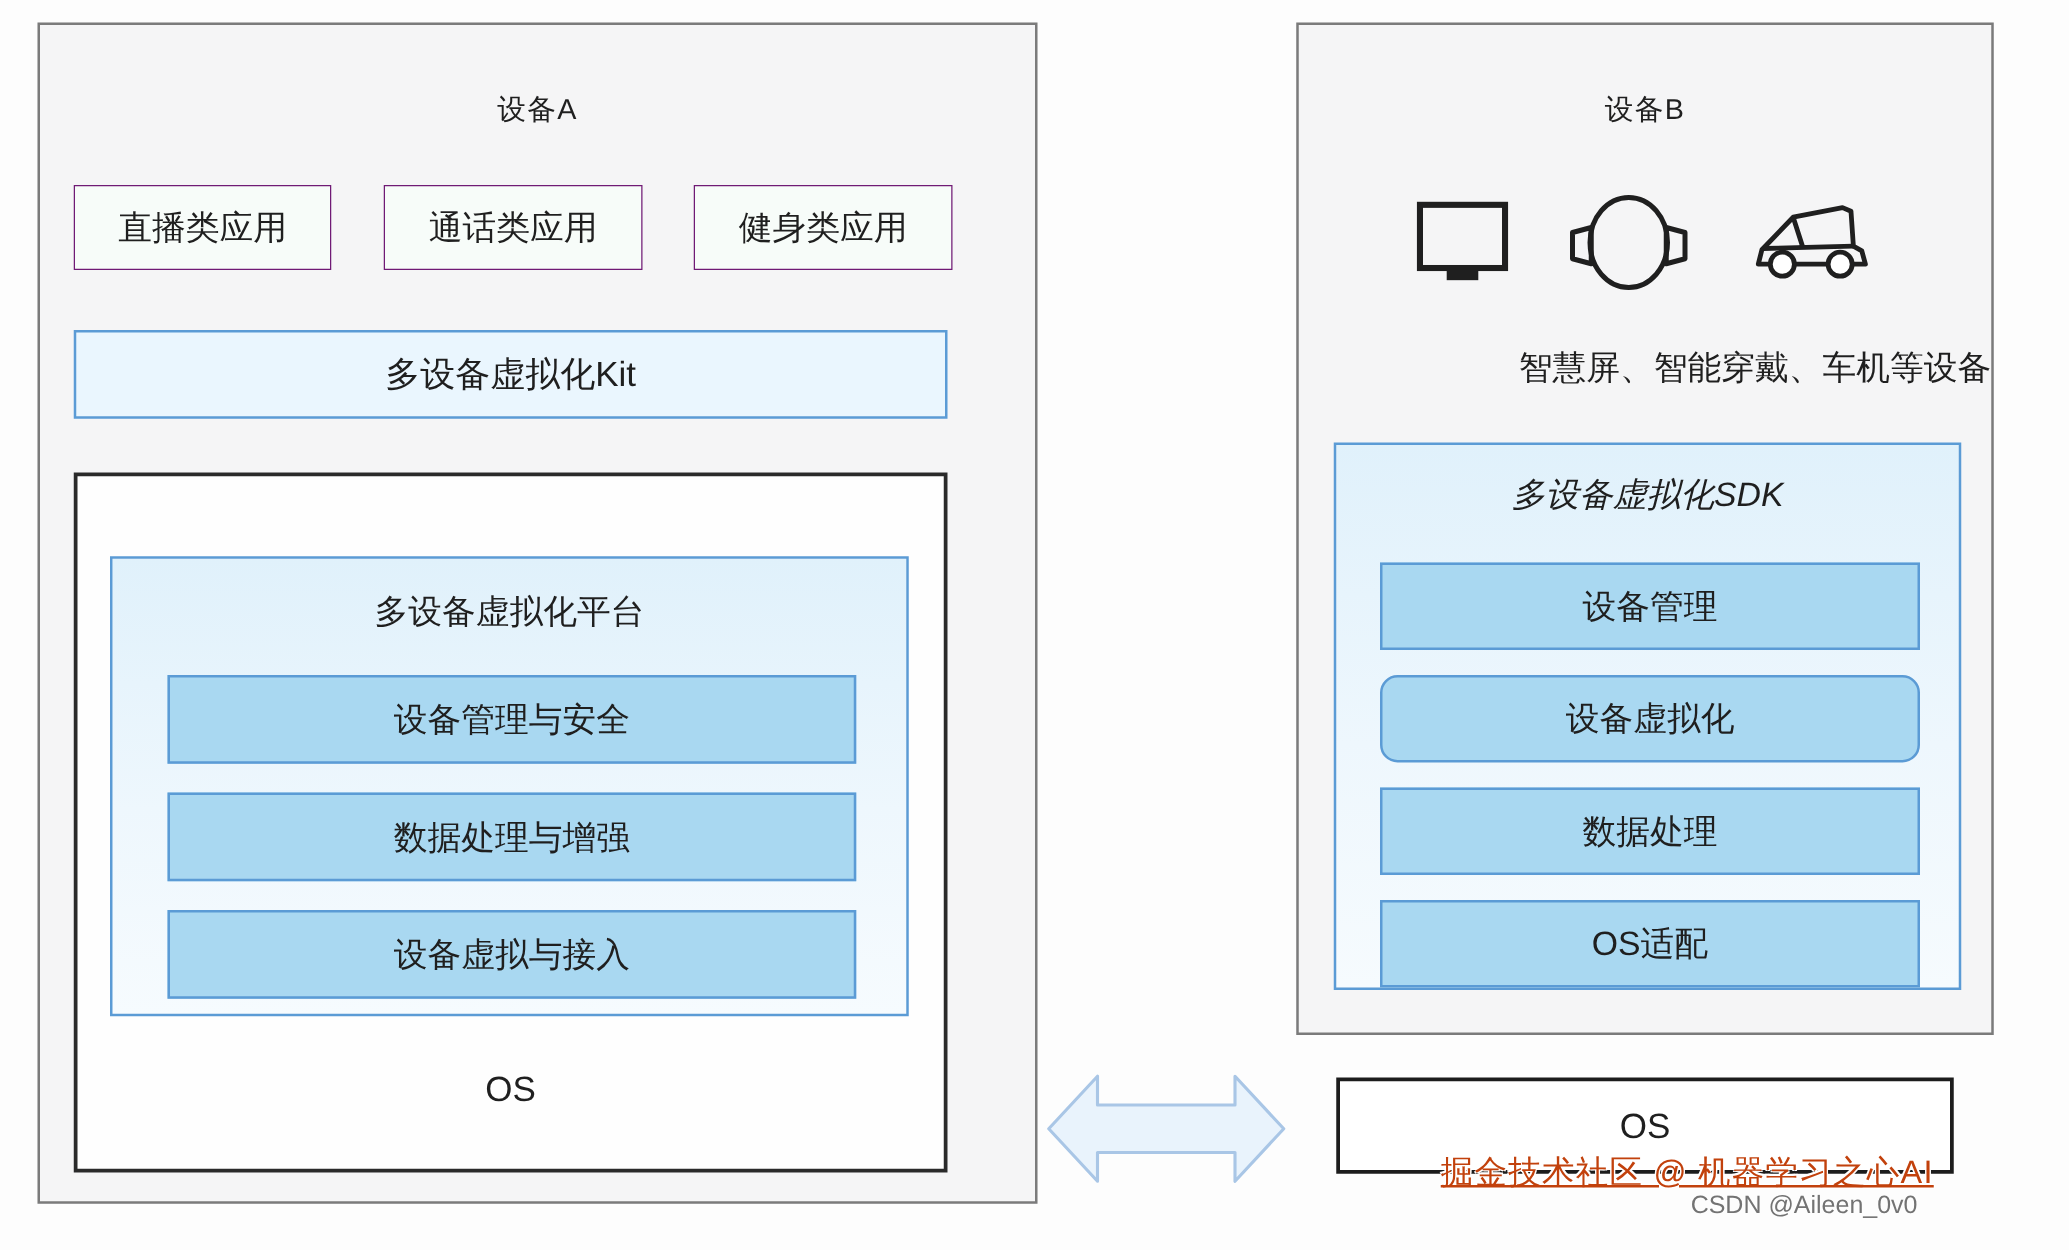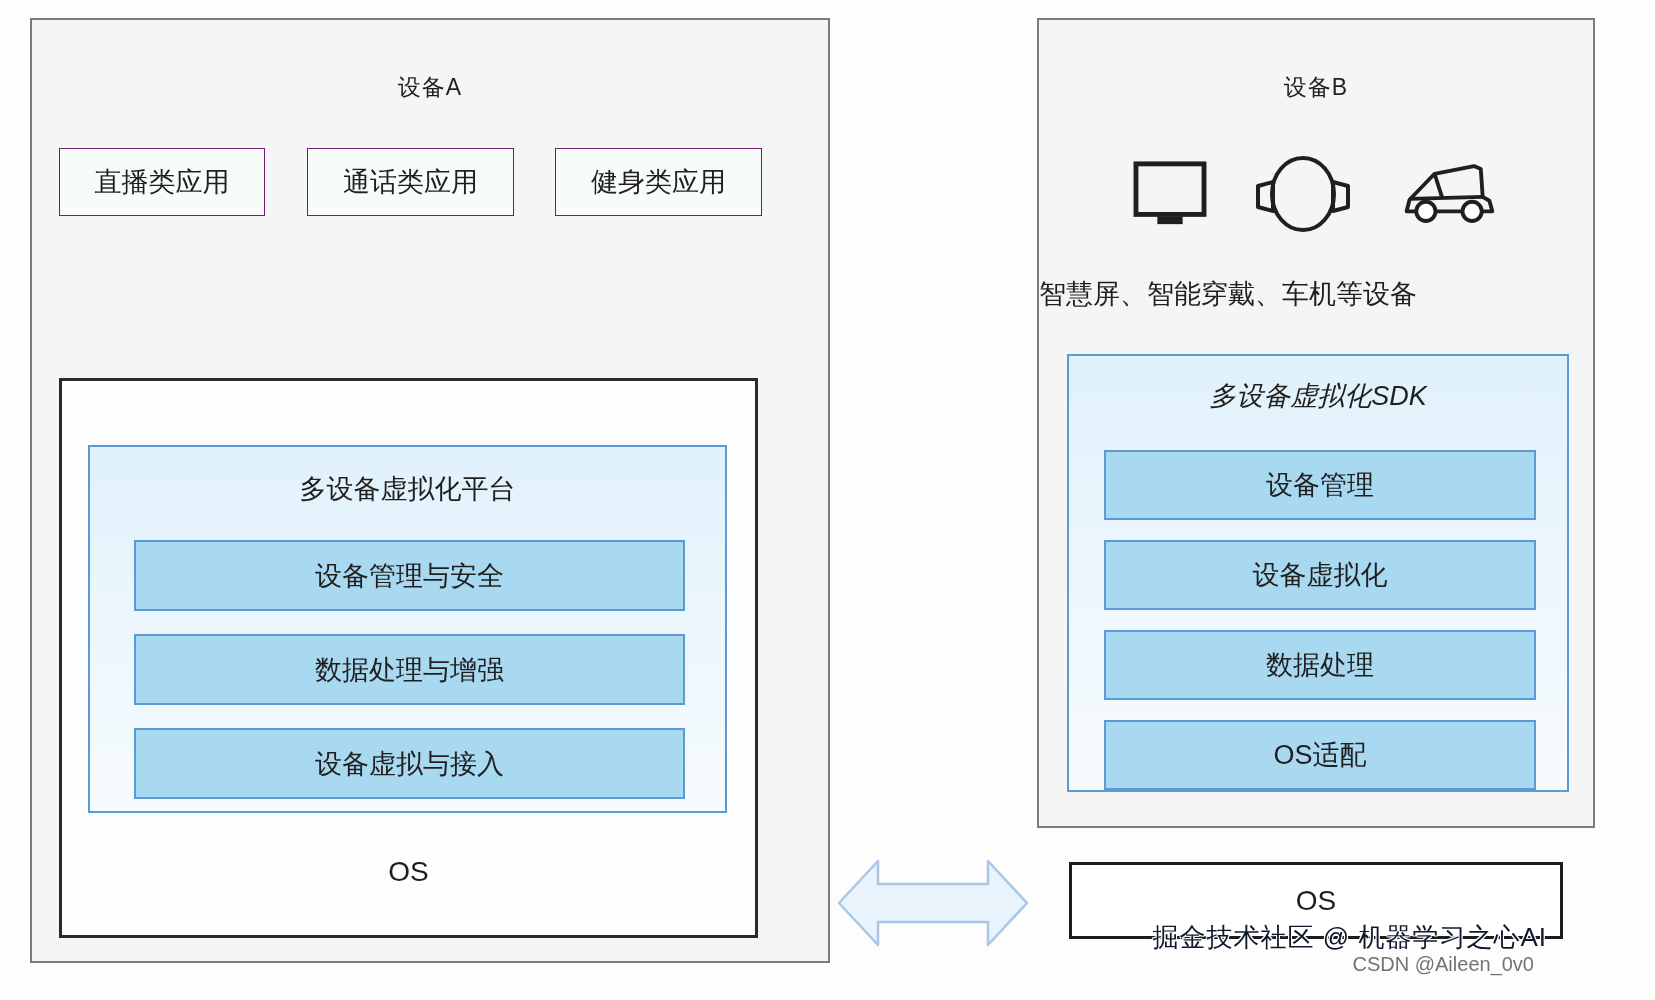--- a/index.html
+++ b/index.html
@@ -46,42 +46,42 @@
   .module.left{left:44px;width:551px;}
   .os-zone-a{
     position:absolute;left:0;bottom:0;width:100%;height:126px;
     display:flex;align-items:center;justify-content:center;font-size:28px;
   }
   .icons-row{
     position:absolute;left:0;top:132px;width:100%;height:84px;
     display:flex;align-items:center;justify-content:center;gap:44px;
   }
   .caption-b{
-    position:absolute;left:0;top:256px;width:100%;text-align:left;font-size:27px;
+    position:absolute;left:0;top:256px;width:100%;text-align:right;font-size:27px;
   }
   .sdk-box{
     position:absolute;left:28px;top:334px;width:502px;height:438px;box-sizing:border-box;
     background:linear-gradient(180deg,#e0f1fb 0%,#eef7fd 55%,#f6fbfe 100%);
     border:2px solid #5b9bd5;
   }
   .sdk-title{
     position:absolute;left:0;top:22px;width:100%;text-align:center;font-size:27px;font-style:italic;
   }
   .module.sdk{left:35px;width:432px;height:70px;}
   .os-box-b{
     position:absolute;left:30px;top:842px;width:494px;height:77px;box-sizing:border-box;
     background:#ffffff;border:3px solid #1c1c1c;
     display:flex;align-items:center;justify-content:center;font-size:28px;
   }
   .arrow-wrap{position:absolute;left:836px;top:852px;width:194px;height:102px;}
   .device-icon{display:block;}
   .watermark1{
-    position:absolute;right:108px;top:920px;font-size:26px;color:#0f172a;
+    position:absolute;right:108px;top:920px;font-size:26px;color:#c2410c;
     text-shadow:1px 1px 0 #ffffff,-1px -1px 0 #ffffff,1px -1px 0 #ffffff,-1px 1px 0 #ffffff;
-    letter-spacing:1px;white-space:nowrap;
+    letter-spacing:1px;white-space:nowrap;text-decoration:underline;
   }
   .watermark2{
     position:absolute;right:121px;top:953px;font-size:20px;color:#737373;white-space:nowrap;
   }
 </style>
 </head>
 <body>
 
 <div class="stage">
 
@@ -92,20 +92,23 @@
     <div class="app-box" style="left:27px;width:206px;">
       <span>直播类应用</span>
     </div>
     <div class="app-box" style="left:275px;width:207px;">
       <span>通话类应用</span>
     </div>
     <div class="app-box" style="left:523px;width:207px;">
       <span>健身类应用</span>
     </div>
 
+    <div class="kit-box">
+      <span>多设备虚拟化Kit</span>
+    </div>
 
     <div class="black-box">
 
       <div class="platform-box">
         <div class="platform-title">多设备虚拟化平台</div>
 
         <div class="module left" style="top:81px;">
           <span>设备管理与安全</span>
         </div>
         <div class="module left" style="top:175px;">
@@ -155,21 +158,21 @@
     </div>
 
     <div class="caption-b">智慧屏、智能穿戴、车机等设备</div>
 
     <div class="sdk-box">
       <div class="sdk-title">多设备虚拟化SDK</div>
 
       <div class="module sdk" style="top:82px;">
         <span>设备管理</span>
       </div>
-      <div class="module sdk" style="top:172px;">
+      <div class="module sdk" style="top:172px;border-radius:14px;">
         <span>设备虚拟化</span>
       </div>
       <div class="module sdk" style="top:262px;">
         <span>数据处理</span>
       </div>
       <div class="module sdk" style="top:352px;">
         <span>OS适配</span>
       </div>
     </div>
 

